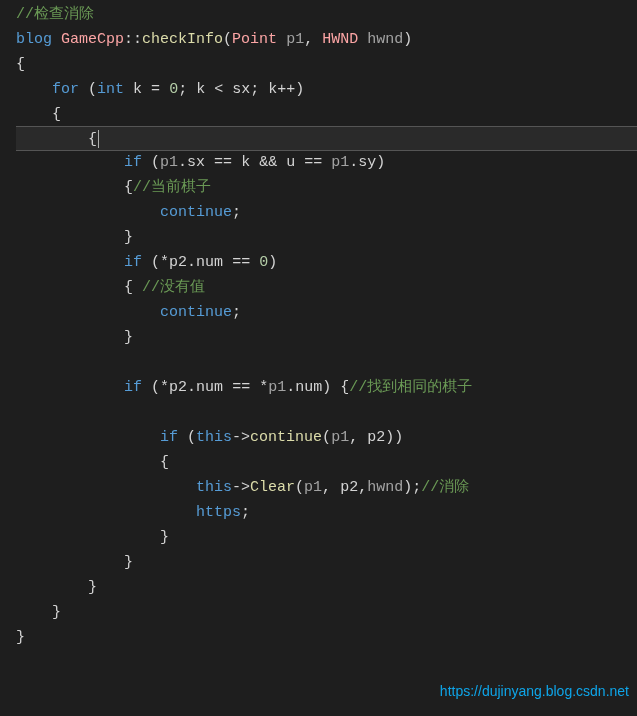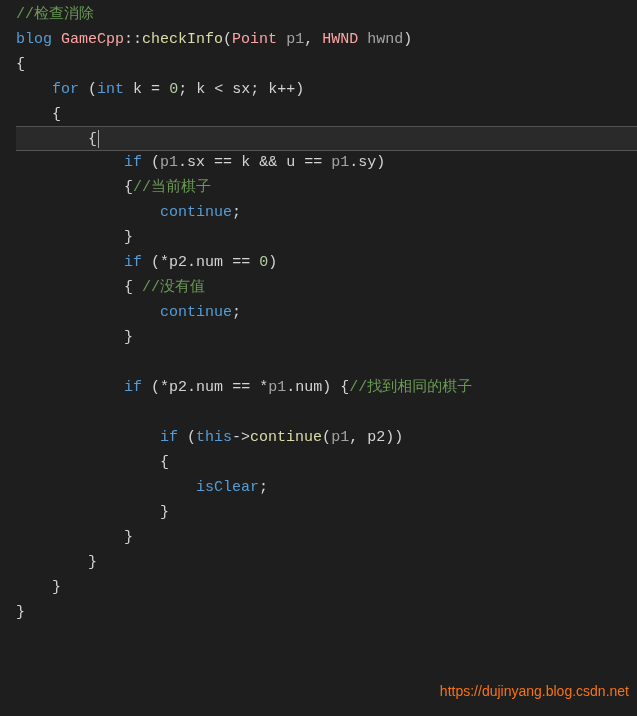--- a/index.html
+++ b/index.html
@@ -43,21 +43,21 @@
       width: 1px;
       height: 18px;
       background: #aeafad;
       vertical-align: middle;
       margin-left: 1px;
     }
     .watermark {
       position: absolute;
       right: 8px;
       bottom: 12px;
-      color: #f97316;
+      color: #0ea5e9;
       font-size: 14px;
       font-family: Arial, sans-serif;
     }
   </style>
 </head>
 <body>
 
 <div class="editor">
 
 <div class="line"><span class="comment">//检查消除</span></div>
@@ -93,22 +93,23 @@
 <div class="line"> </div>
 
 <div class="line">            <span class="kw">if</span><span> (</span><span>*</span><span>p2</span><span>.</span><span>num</span><span> == </span><span>*</span><span class="param">p1</span><span>.</span><span>num</span><span>) </span><span class="punc">{</span><span class="comment">//找到相同的棋子</span></div>
 
 <div class="line"> </div>
 
 <div class="line">                <span class="kw">if</span><span> (</span><span class="kw">this</span><span>-&gt;</span><span class="fn">continue</span><span>(</span><span class="param">p1</span><span>, </span><span>p2</span><span>)</span><span>)</span></div>
 
 <div class="line">                <span class="punc">{</span></div>
 
+<div class="line">                    <span class="kw">this</span><span>-&gt;</span><span class="fn">Clear</span><span>(</span><span class="param">p1</span><span>, </span><span>p2</span><span>,</span><span class="param">hwnd</span><span>)</span><span>;</span><span class="comment">//消除</span></div>
 
-<div class="line">                    <span class="kw">isClear</span><span>;</span></div>
+<div class="line">                    <span class="kw">https</span><span>;</span></div>
 
 <div class="line">                <span class="punc">}</span></div>
 
 <div class="line">            <span class="punc">}</span></div>
 
 <div class="line">        <span class="punc">}</span></div>
 
 <div class="line">    <span class="punc">}</span></div>
 
 <div class="line"><span class="punc">}</span></div>

